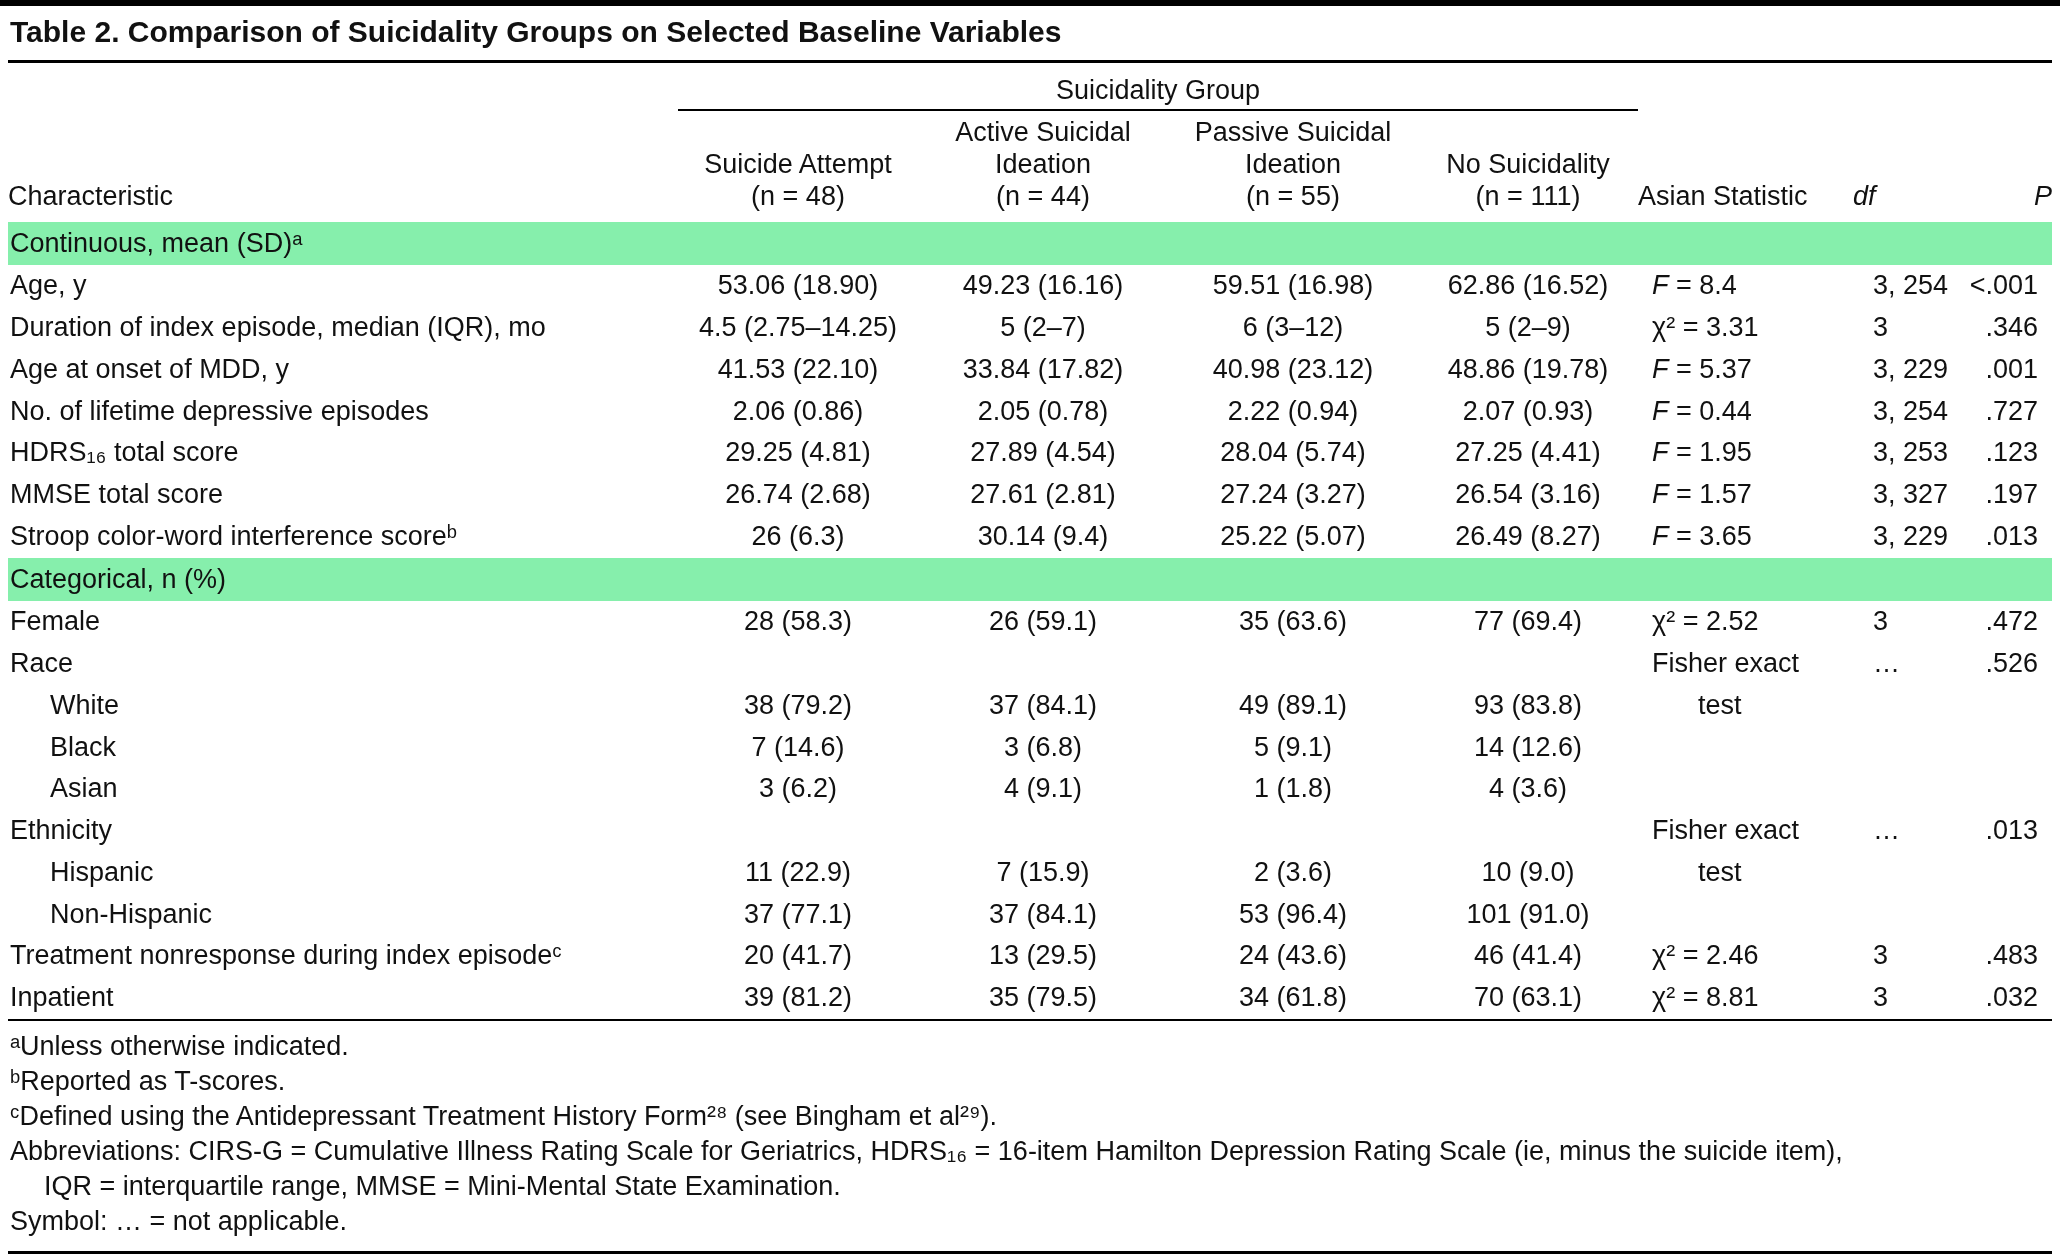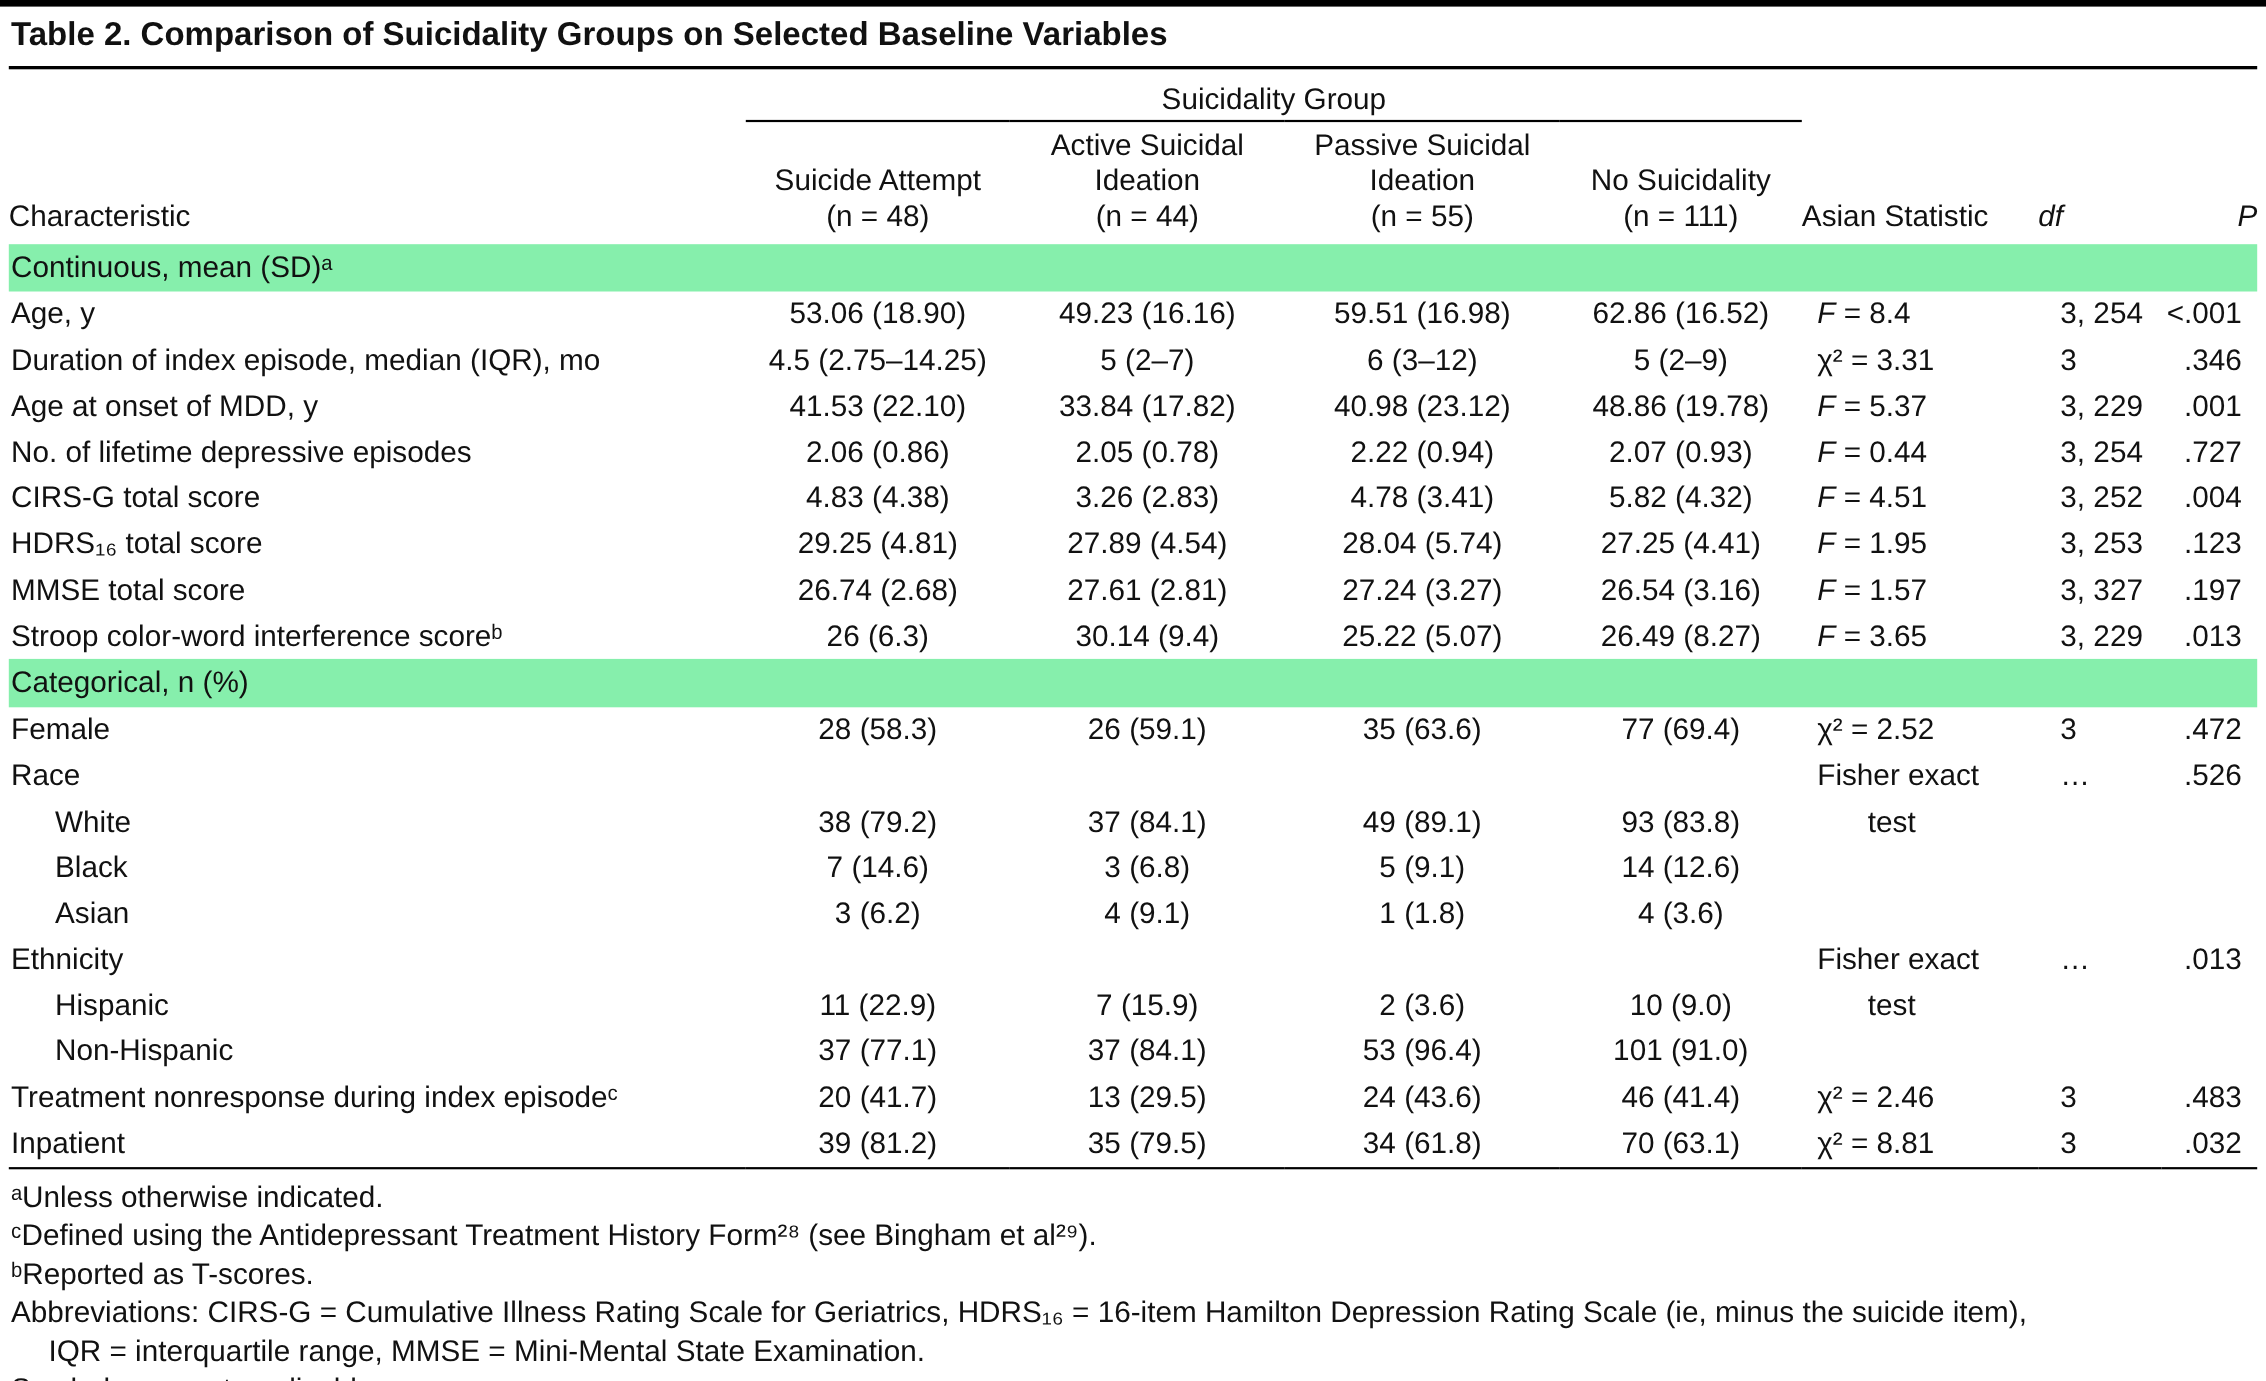--- a/index.html
+++ b/index.html
@@ -147,30 +147,20 @@
           <td class="char">No. of lifetime depressive episodes</td>
           <td class="val">2.06 (0.86)</td>
           <td class="val">2.05 (0.78)</td>
           <td class="val">2.22 (0.94)</td>
           <td class="val">2.07 (0.93)</td>
           <td class="test"><i>F</i> = 0.44</td>
           <td class="df">3, 254</td>
           <td class="p">.727</td>
         </tr>
         <tr>
-          <td class="char">CIRS-G total score</td>
-          <td class="val">4.83 (4.38)</td>
-          <td class="val">3.26 (2.83)</td>
-          <td class="val">4.78 (3.41)</td>
-          <td class="val">5.82 (4.32)</td>
-          <td class="test"><i>F</i> = 4.51</td>
-          <td class="df">3, 252</td>
-          <td class="p">.004</td>
-        </tr>
-        <tr>
           <td class="char">HDRS₁₆ total score</td>
           <td class="val">29.25 (4.81)</td>
           <td class="val">27.89 (4.54)</td>
           <td class="val">28.04 (5.74)</td>
           <td class="val">27.25 (4.41)</td>
           <td class="test"><i>F</i> = 1.95</td>
           <td class="df">3, 253</td>
           <td class="p">.123</td>
         </tr>
         <tr>
@@ -294,20 +284,20 @@
           <td class="val">70 (63.1)</td>
           <td class="test">χ² = 8.81</td>
           <td class="df">3</td>
           <td class="p">.032</td>
         </tr>
       </tbody>
   </table>
 
   <div class="footnotes">
       <div class="footnote">ᵃUnless otherwise indicated.</div>
+      <div class="footnote">ᵇReported as T-scores.</div>
       <div class="footnote">ᶜDefined using the Antidepressant Treatment History Form²⁸ (see Bingham et al²⁹).</div>
-      <div class="footnote">ᵇReported as T-scores.</div>
       <div class="footnote">Abbreviations: CIRS-G = Cumulative Illness Rating Scale for Geriatrics, HDRS₁₆ = 16-item Hamilton Depression Rating Scale (ie, minus the suicide item),</div>
       <div class="footnote fn-indent">IQR = interquartile range, MMSE = Mini-Mental State Examination.</div>
       <div class="footnote">Symbol: … = not applicable.</div>
     </div>
 
 </div>
 
 </body></html>

